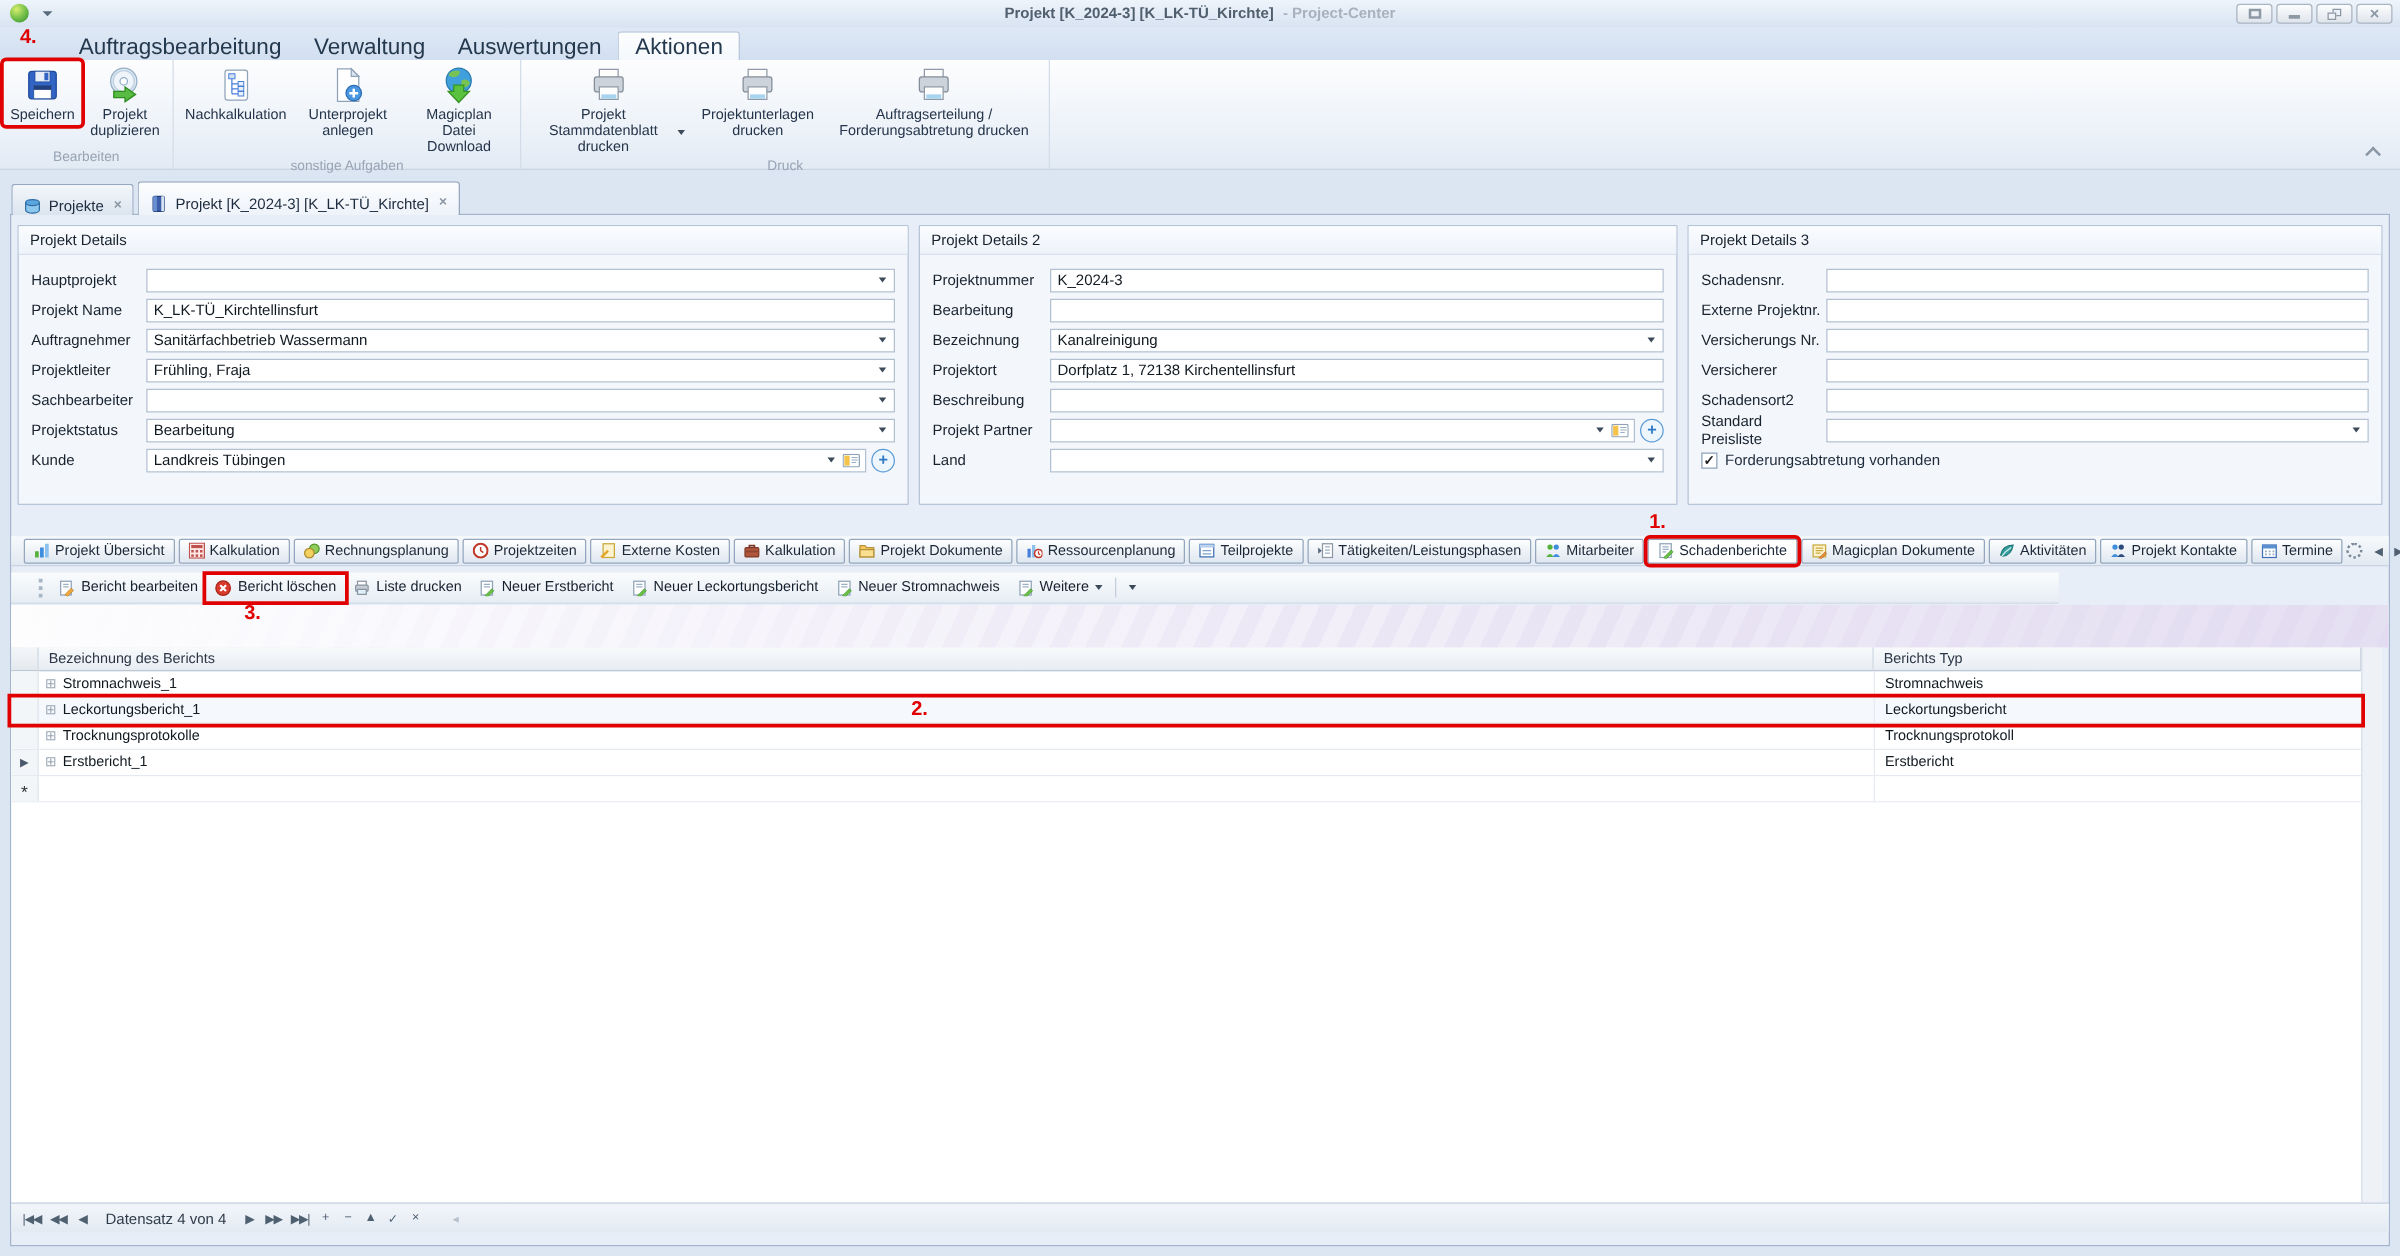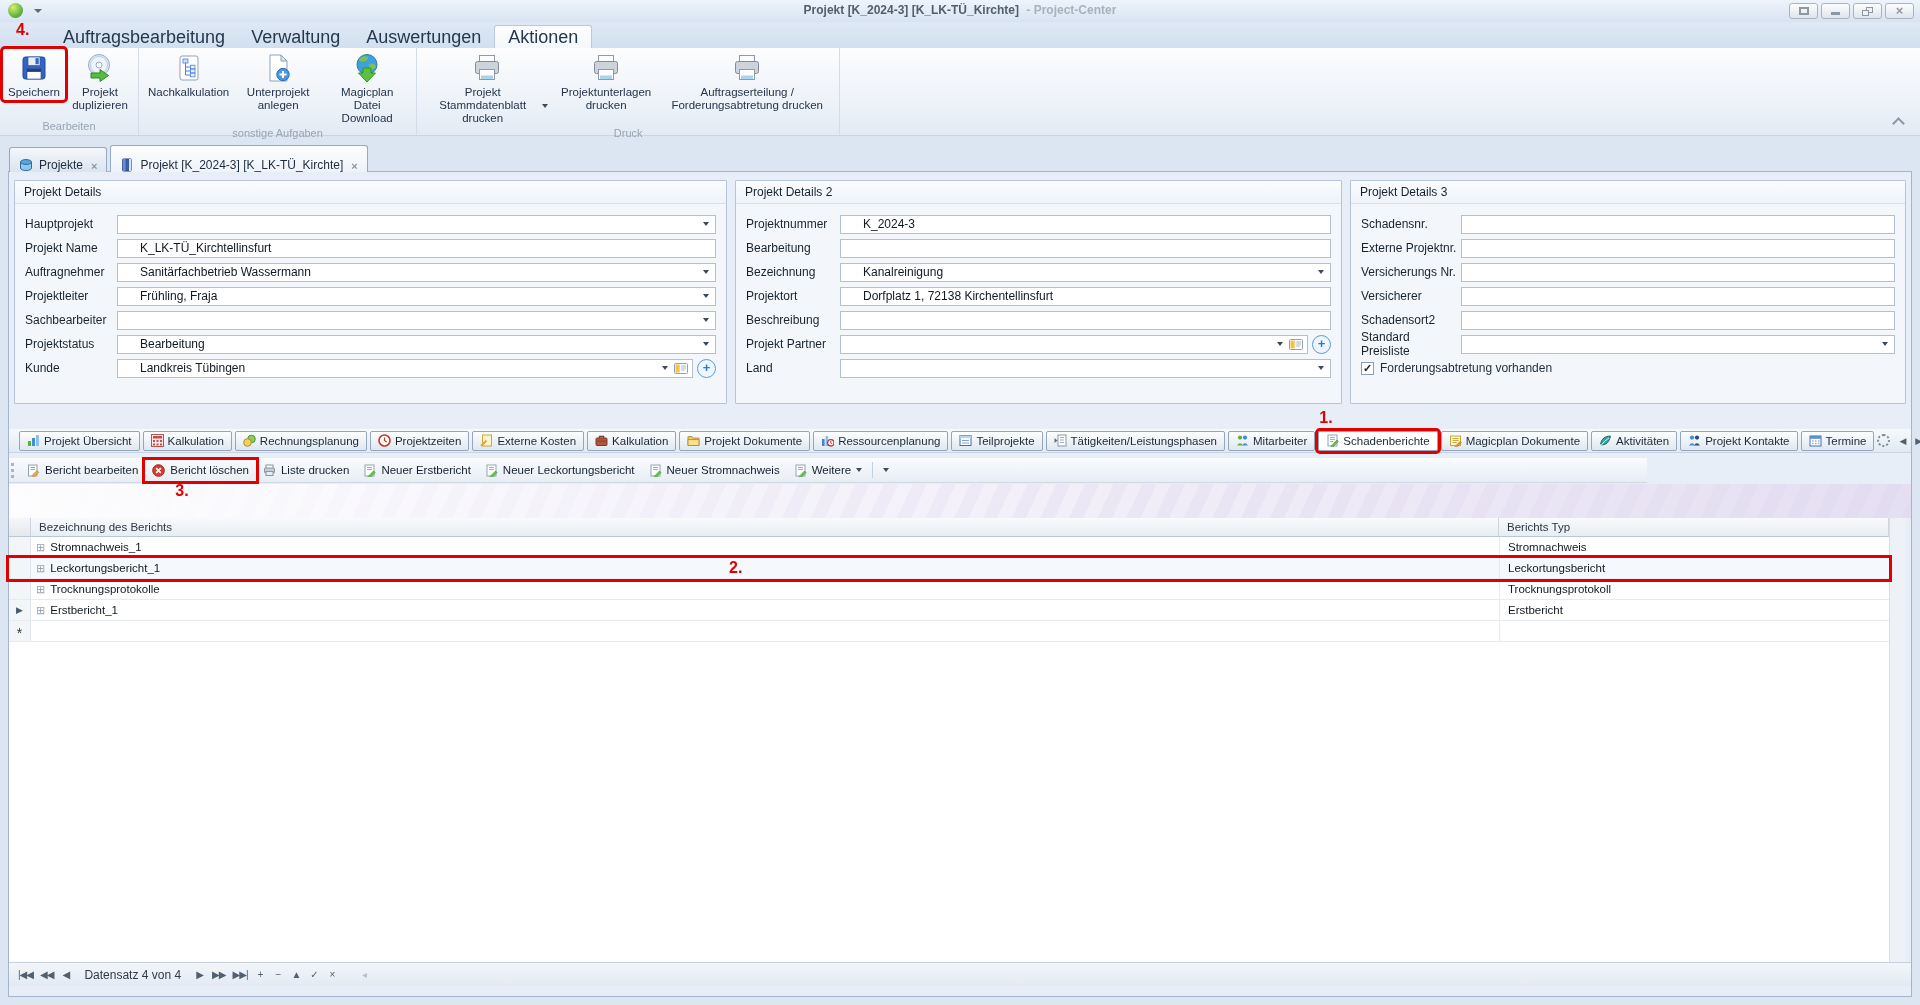--- a/index.html
+++ b/index.html
@@ -42,39 +42,39 @@
   .rbtn .blabel{font-size:11.5px;line-height:13px;text-align:center;color:#24344a;margin-top:2px}
   .rbtn .lblrow{display:flex;align-items:center;gap:3px}
   .rgroup-label{height:16px;line-height:15px;text-align:center;color:#97a4b4;font-size:11px}
   .arr-down{width:0;height:0;border-left:3.5px solid transparent;border-right:3.5px solid transparent;
     border-top:4px solid #3c4a5a;display:inline-block}
   .ribbon-chevron{position:absolute;right:17px;bottom:7px;width:9px;height:9px;
     border-top:2px solid #8a97a6;border-right:2px solid #8a97a6;transform:rotate(-45deg)}
 
   
   .doctabs{position:absolute;top:145px;left:9px;height:27px;display:flex;align-items:flex-end;gap:3px;z-index:6}
-  .doctab{height:25px;display:flex;align-items:flex-end;gap:6px;padding:0 9px;
+  .doctab{height:25px;display:flex;align-items:flex-start;gap:6px;padding:10px 9px;
     border:1px solid #97a9c0;border-bottom:none;border-radius:3px 3px 0 0;
     background:linear-gradient(#f3f7fb,#dbe4ef);font-size:12px;color:#1c2b3d;white-space:nowrap}
   .doctab.active{background:linear-gradient(#fcfdfe,#eef3fa);height:27px}
   .tabclose{font-weight:bold;font-size:11px;color:#8a96a4;margin-left:2px}
 
   
   .mainframe{position:absolute;top:171px;left:8px;width:1904px;height:826px;
     background:#e8eef7;border:1px solid #a3b6cd}
 
   
   .panel{position:absolute;border:1px solid #b5c4d8;background:#f3f7fb;border-radius:1px}
   .panel-h{height:23px;line-height:22px;padding-left:9px;border-bottom:1px solid #d7e0ec;
     background:linear-gradient(#fafcfe,#eef3fa);font-size:12px;color:#18222e}
   .fields{padding:8px 10px 0}
   .frow{display:flex;align-items:center;height:24px}
   .flabel{font-size:12px;color:#18222e;flex-shrink:0}
   .input{flex:1;height:19px;border:1px solid #b2c0d2;background:#fff;display:flex;align-items:center;
-    padding:0 2px 0 22px;font-size:12px;color:#101820;min-width:0}
+    padding:0 2px 0 5px;font-size:12px;color:#101820;min-width:0}
   .input .val{flex:1;white-space:nowrap;overflow:hidden}
   .dd{width:14px;display:flex;align-items:center;justify-content:center;align-self:stretch}
   .cardico{margin:0 2px;flex-shrink:0}
   .addbtn{width:19px;height:19px;border:1.5px solid #5b9bd5;border-radius:50%;background:#eef6fd;
     color:#2f7ac5;font-weight:bold;font-size:13px;line-height:15px;text-align:center;margin-left:4px;flex-shrink:0}
   .cbrow{display:flex;align-items:center;height:22px;margin-top:1px}
   .cb{width:13px;height:13px;border:1px solid #8ba0b6;background:#fff;margin-right:6px;
     display:flex;align-items:center;justify-content:center;font-size:11px;font-weight:bold;color:#222}
 
   
@@ -85,21 +85,21 @@
     border:1px solid #93a6bd;border-radius:2px;background:linear-gradient(#fdfefe,#dfe7f0);
     font-size:11.5px;color:#1c2838;white-space:nowrap;flex-shrink:0}
   .dtab.active{background:#fff}
   .dtabs-right{margin-left:auto;display:flex;align-items:center;gap:9px;padding-right:12px}
   .gear{width:13px;height:13px;border:2px dotted #7a8897;border-radius:50%}
   .navarrow{font-size:9px;color:#4f6071}
 
   
   .rtoolbar{position:absolute;top:458px;left:9px;width:1638px;height:25px;
     background:linear-gradient(#fafcfd,#e7edf4);border-bottom:1px solid #cfd9e5;
-    display:flex;align-items:center;padding-left:0;font-size:11.5px}
+    display:flex;align-items:center;padding-left:20px;font-size:11.5px}
   .grip{width:3px;height:15px;border-left:3px dotted #a8b6c6;margin:0 6px 0 2px}
   .tbtn{display:flex;align-items:center;gap:5px;padding:0 7px;height:21px;color:#15202e;white-space:nowrap}
   .tsep{width:1px;height:16px;background:#c4cfdc;margin:0 3px}
 
   
   .gridband{position:absolute;top:484px;left:9px;width:1902px;height:34px;
     background:linear-gradient(to right,rgba(253,253,254,1),rgba(235,230,245,0.55) 55%,rgba(225,218,240,0.85)),
       repeating-linear-gradient(115deg,#fbfafd 0 13px,#ece8f5 13px 26px)}
 
   

